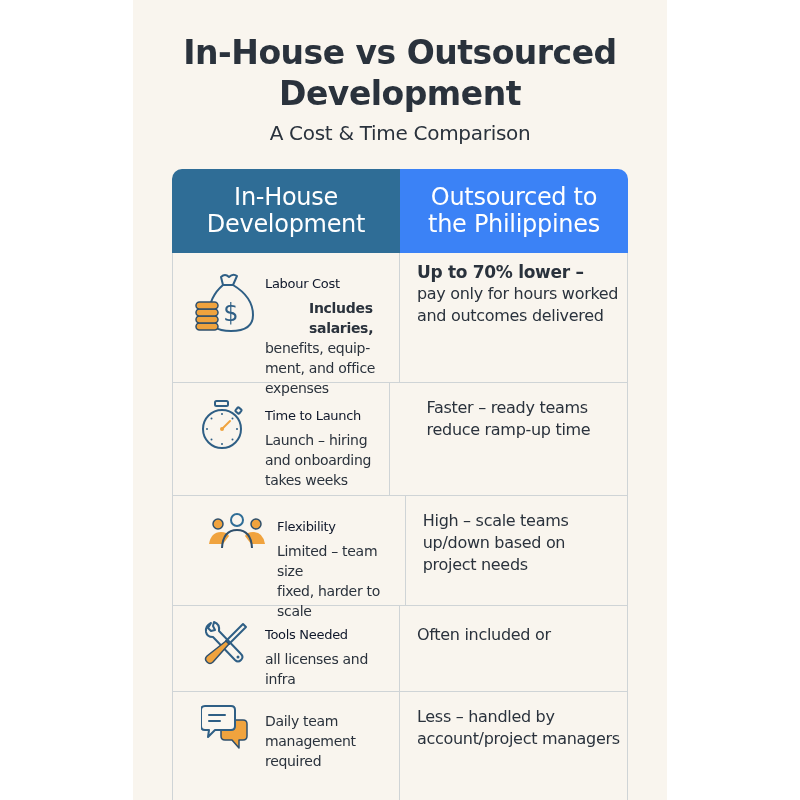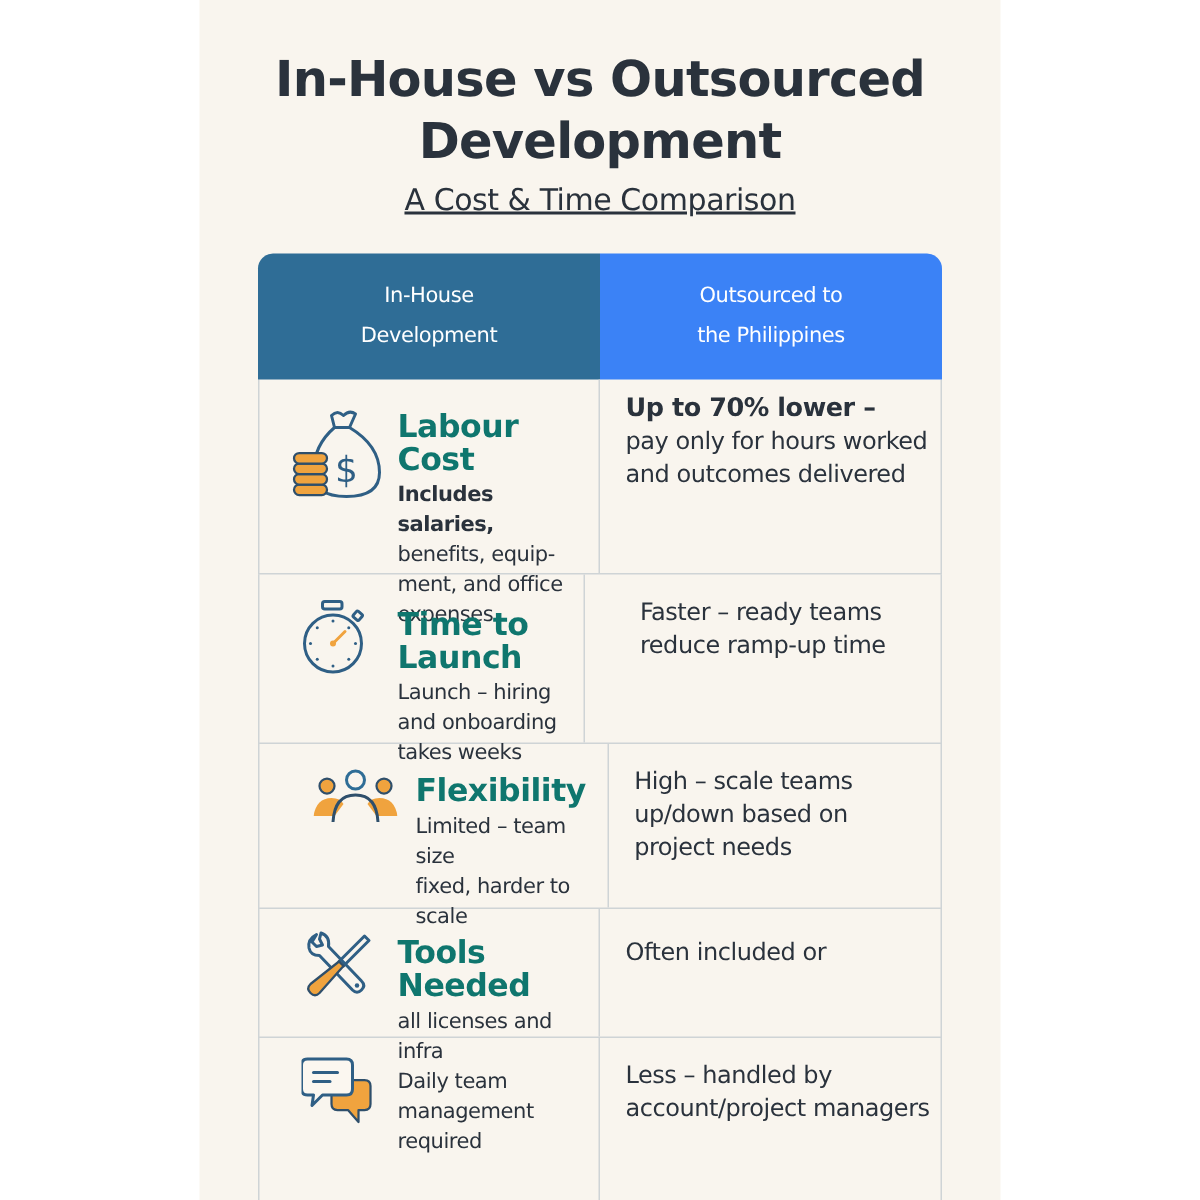--- a/index.html
+++ b/index.html
@@ -16,47 +16,46 @@
   }
   .title {
     position: absolute; left: 0; width: 534px; top: 32px;
     text-align: center; font-size: 33px; font-weight: 600; line-height: 41px;
     color: #2a323c; letter-spacing: -0.5px;
   }
   .subtitle {
     position: absolute; left: 0; width: 534px; top: 119px;
     text-align: center; font-size: 20px; line-height: 28px; color: #2a323c;
     letter-spacing: -0.3px;
-    text-decoration: underline;
   }
   .table {
     position: absolute; left: 39px; top: 169px; width: 456px;
   }
   .thead { display: flex; height: 84px; }
   .th {
     display: flex; align-items: center; justify-content: center; text-align: center;
-    color: #ffffff; font-size: 14px; line-height: 27px; letter-spacing: -0.3px;
+    color: #ffffff; font-size: 24px; line-height: 27px; letter-spacing: -0.3px;
   }
   .th.left { width: 228px; background: #2f6d96; border-top-left-radius: 10px; }
   .th.right { width: 228px; background: #3b82f6; border-top-right-radius: 10px; }
   .row {
     display: flex; border-left: 1.5px solid #cfd4d6; border-right: 1.5px solid #cfd4d6;
     border-bottom: 1.5px solid #cfd4d6; box-sizing: border-box;
   }
   .cell-left {
     width: 228px; box-sizing: border-box; border-right: 1.5px solid #cfd4d6;
     position: relative;
   }
   .cell-right {
     width: 228px; box-sizing: border-box; padding: 14px 0 0 17px;
     font-size: 16px; line-height: 22px; color: #2a323c; letter-spacing: -0.3px;
   }
   .icon { position: absolute; left: 18px; }
   .txt { position: absolute; left: 92px; right: 2px; }
-  .rtitle { font-size: 21px; line-height: 22px; font-weight: 700; color: #0f766e; letter-spacing: -0.3px; }
+  .rtitle { font-size: 13px; line-height: 22px; font-weight: 400; color: #0f172a; letter-spacing: -0.3px; }
   .rdesc { font-size: 14px; line-height: 20px; color: #2a323c; margin-top: 3px; letter-spacing: -0.3px; }
   .strong { font-weight: 600; }
   svg { display: block; }
 </style>
 </head>
 <body>
 
 <div class="panel">
   <div class="title">
     <div>In-House vs Outsourced</div>
@@ -91,21 +90,21 @@
               <rect x="5" y="52" width="22" height="7" rx="3.5"></rect>
               <rect x="5" y="45" width="22" height="7" rx="3.5"></rect>
               <rect x="5" y="38" width="22" height="7" rx="3.5"></rect>
               <rect x="5" y="31" width="22" height="7" rx="3.5"></rect>
             </g>
           </svg>
         </div>
         <div class="txt" style="top:20px;">
           <div class="rtitle">Labour Cost</div>
           <div class="rdesc">
-            <div class="strong" style="font-weight:600;">Includes salaries,</div>
+            <div class="strong" style="font-weight:600;margin-left:44px;">Includes salaries,</div>
             <div>benefits, equip-</div>
             <div>ment, and office</div>
             <div>expenses</div>
           </div>
         </div>
       </div>
       <div class="cell-right" style="padding-top:8px;">
         <div style="font-size:17px; line-height:22px;" class="strong">Up to 70% lower –</div>
         <div>pay only for hours worked</div>
         <div>and outcomes delivered</div>

